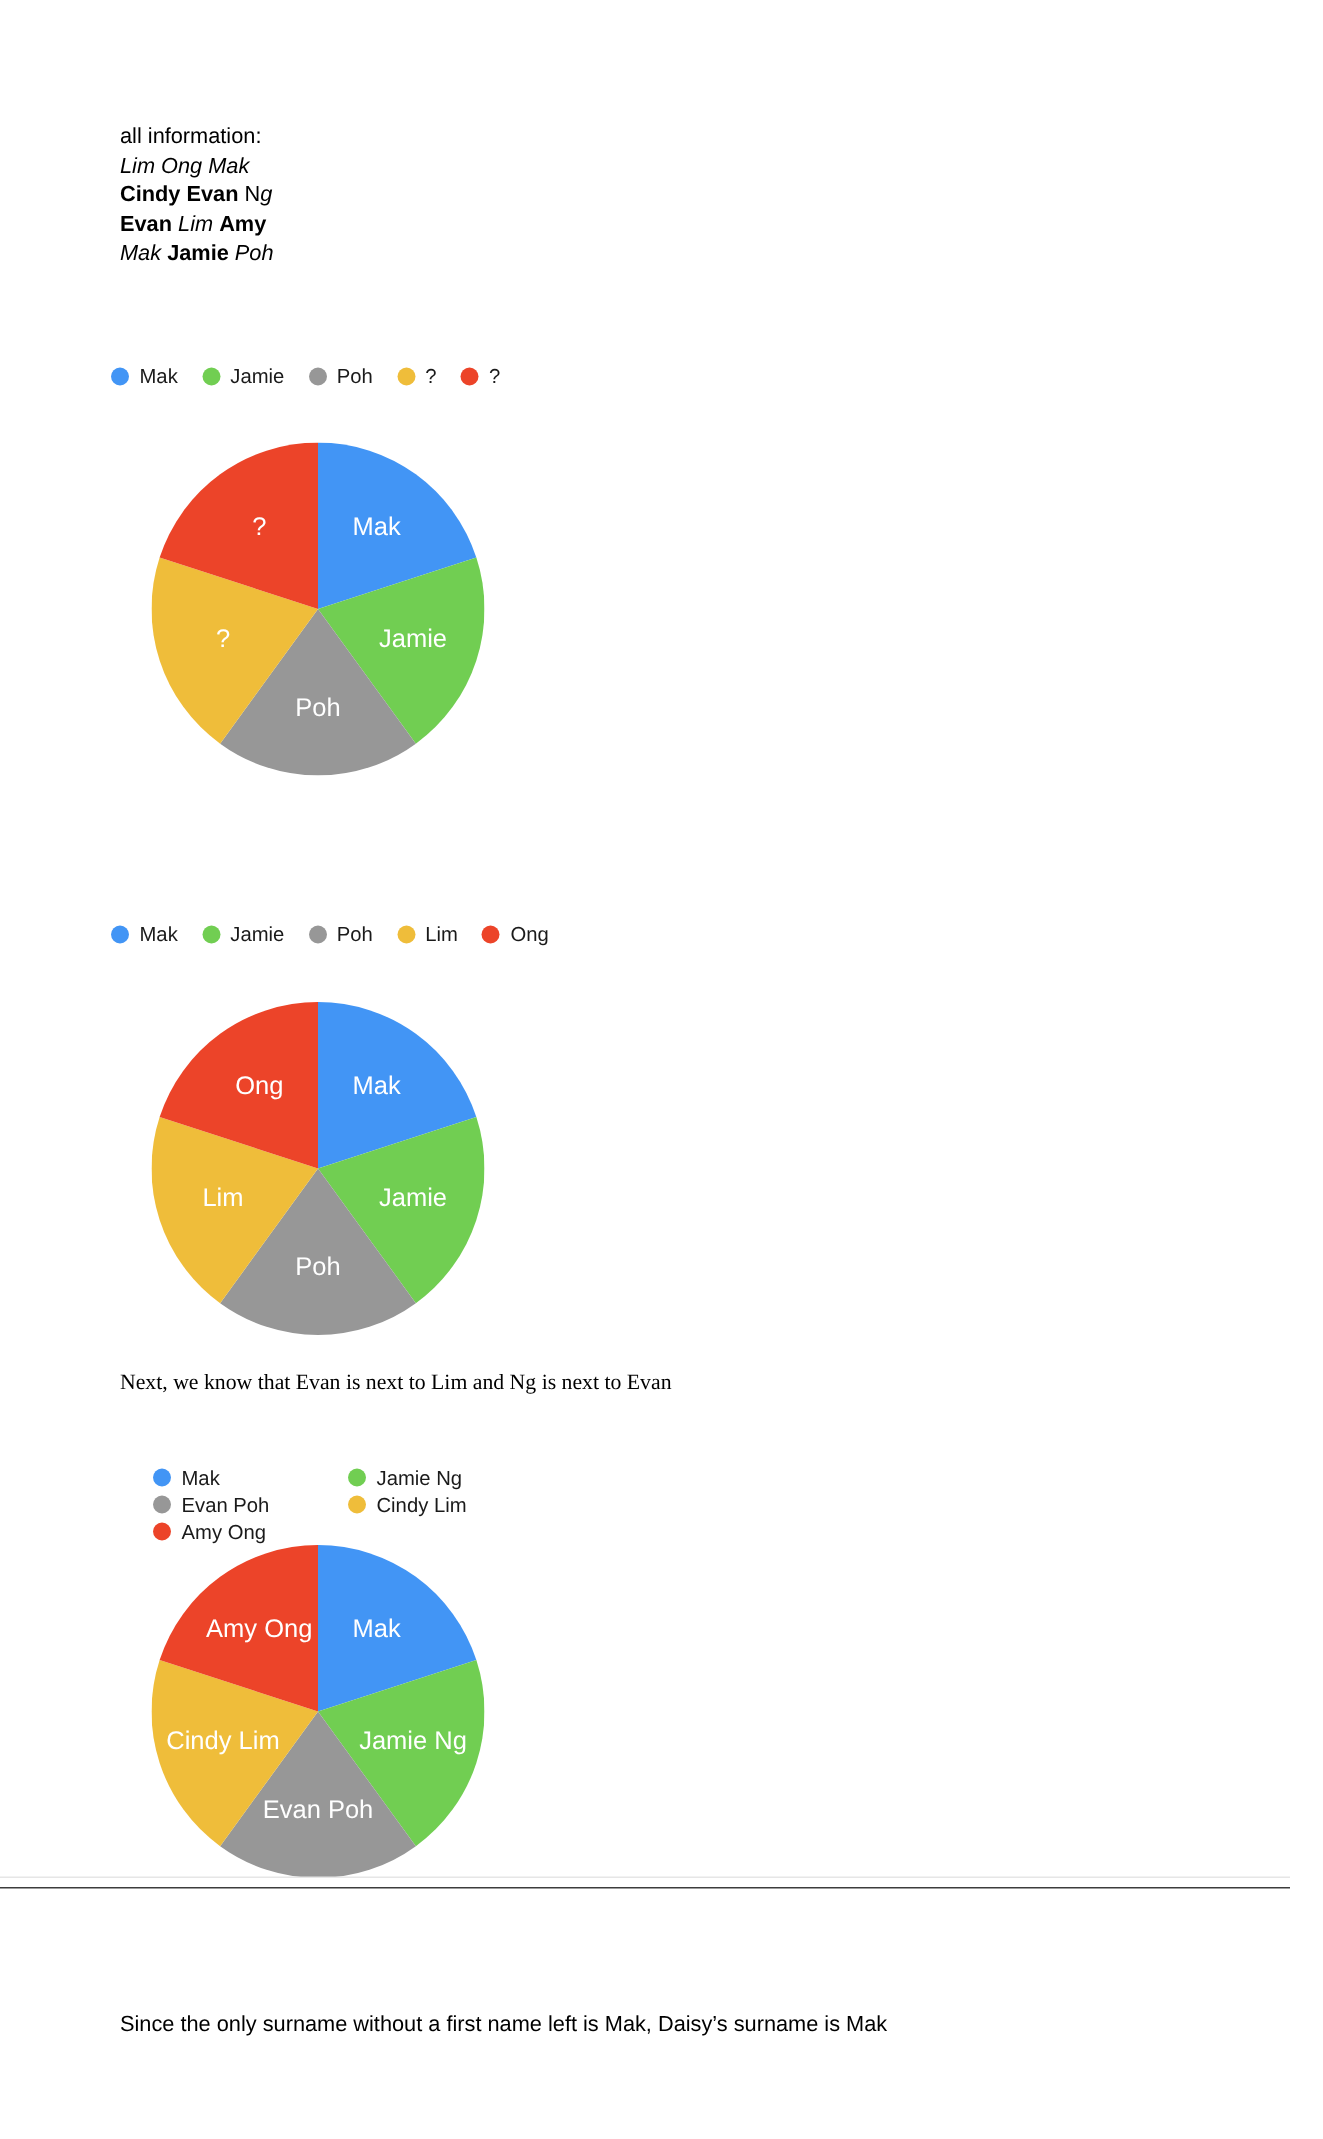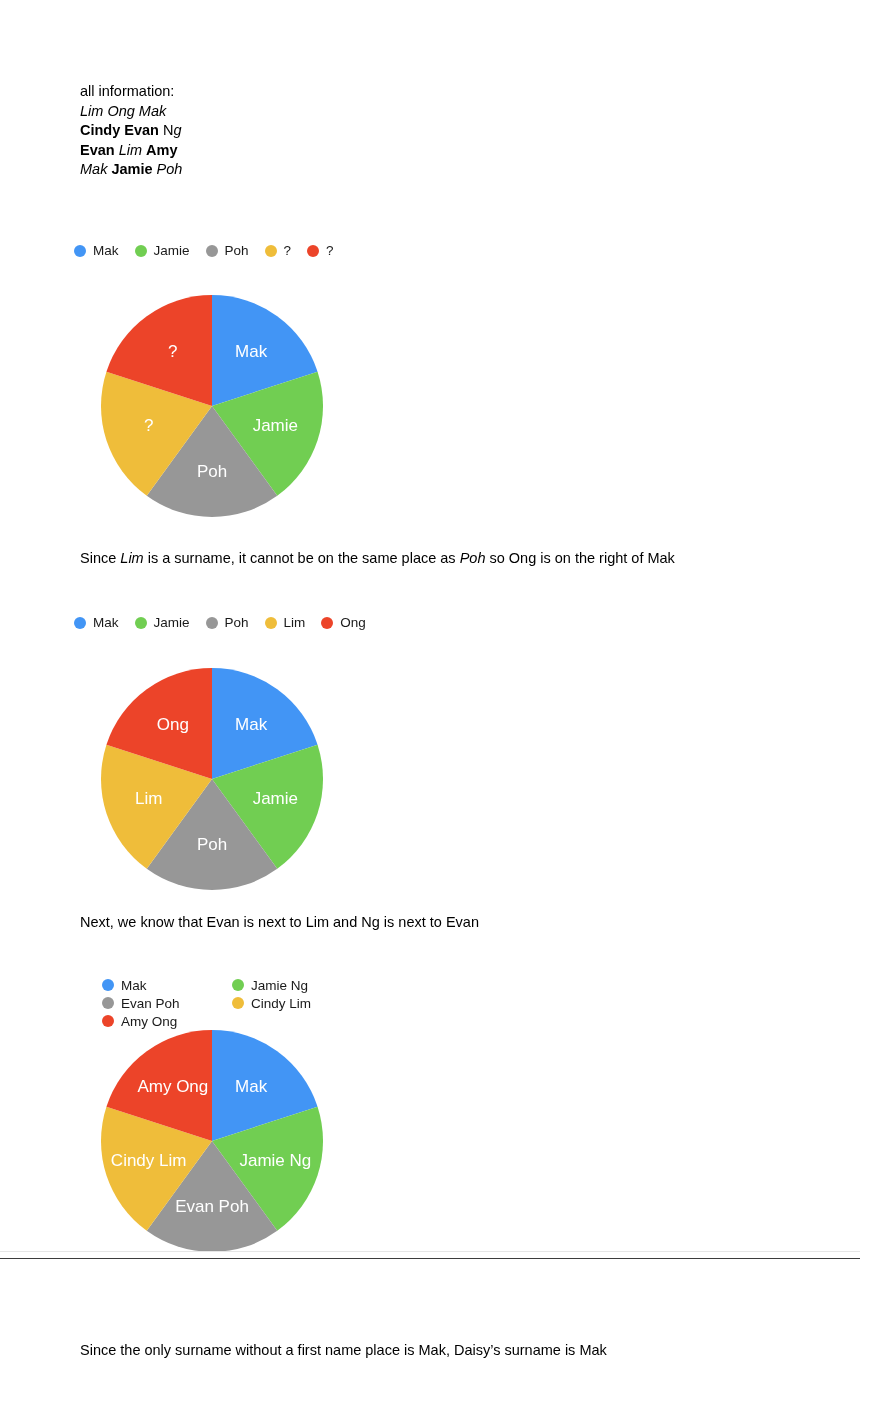--- a/index.html
+++ b/index.html
@@ -148,21 +148,20 @@
         <text x="174.34" y="131.58" class="slice-label">Jamie</text>
         <path d="M 111 111 L 176.24 200.80 A 111 111 0 0 1 45.76 200.80 Z" fill="#979797"></path>
         <text x="111.00" y="177.60" class="slice-label">Poh</text>
         <path d="M 111 111 L 45.76 200.80 A 111 111 0 0 1 5.43 76.70 Z" fill="#efbd3a"></path>
         <text x="47.66" y="131.58" class="slice-label">?</text>
         <path d="M 111 111 L 5.43 76.70 A 111 111 0 0 1 111.00 0.00 Z" fill="#ec4429"></path>
         <text x="71.85" y="57.12" class="slice-label">?</text>
       </svg></div>
 
   <div class="textblock" style="top:549px;">
-    <span class="ln"><span>Since </span><span class="it">Lim</span><span> is a surname, it cannot be on the same place as </span><span class="it">Poh</span><span> so Ong is on the right of Mak</span></span>
   </div>
 
   <div class="legend" style="top:614px; left:74px; width:330px;">
       <div class="legend-item">
         <span class="legend-dot" style="background: rgb(66, 149, 245);"></span>
         <span class="legend-label">Mak</span>
       </div>
       <div class="legend-item">
         <span class="legend-dot" style="background: rgb(113, 206, 82);"></span>
         <span class="legend-label">Jamie</span>
@@ -187,21 +186,21 @@
         <path d="M 111 111 L 216.57 76.70 A 111 111 0 0 1 176.24 200.80 Z" fill="#71ce52"></path>
         <text x="174.34" y="131.58" class="slice-label">Jamie</text>
         <path d="M 111 111 L 176.24 200.80 A 111 111 0 0 1 45.76 200.80 Z" fill="#979797"></path>
         <text x="111.00" y="177.60" class="slice-label">Poh</text>
         <path d="M 111 111 L 45.76 200.80 A 111 111 0 0 1 5.43 76.70 Z" fill="#efbd3a"></path>
         <text x="47.66" y="131.58" class="slice-label">Lim</text>
         <path d="M 111 111 L 5.43 76.70 A 111 111 0 0 1 111.00 0.00 Z" fill="#ec4429"></path>
         <text x="71.85" y="57.12" class="slice-label">Ong</text>
       </svg></div>
 
-  <div class="textblock" style="top:913px;">
+  <div class="textblock" style="top:913px;font-family:Liberation Serif, serif;">
     <span class="ln">Next, we know that Evan is next to Lim and Ng is next to Evan</span>
   </div>
 
   <div class="legend-grid" style="top:976px; left:102px; width:270px;">
       <div class="legend-item">
         <span class="legend-dot" style="background: rgb(66, 149, 245);"></span>
         <span class="legend-label">Mak</span>
       </div>
       <div class="legend-item">
         <span class="legend-dot" style="background: rgb(113, 206, 82);"></span>
@@ -231,16 +230,16 @@
         <path d="M 111 111 L 45.76 200.80 A 111 111 0 0 1 5.43 76.70 Z" fill="#efbd3a"></path>
         <text x="47.66" y="131.58" class="slice-label">Cindy Lim</text>
         <path d="M 111 111 L 5.43 76.70 A 111 111 0 0 1 111.00 0.00 Z" fill="#ec4429"></path>
         <text x="71.85" y="57.12" class="slice-label">Amy Ong</text>
       </svg></div>
 
   <div class="divider-soft" style="top:1251px;"></div>
   <div class="divider-hard" style="top:1258px;"></div>
 
   <div class="textblock" style="top:1341px;">
-    <span class="ln">Since the only surname without a first name place is Mak, Daisy’s surname is Mak</span>
+    <span class="ln">Since the only surname without a first name left is Mak, Daisy’s surname is Mak</span>
   </div>
 
 </div>
 
 </body></html>

